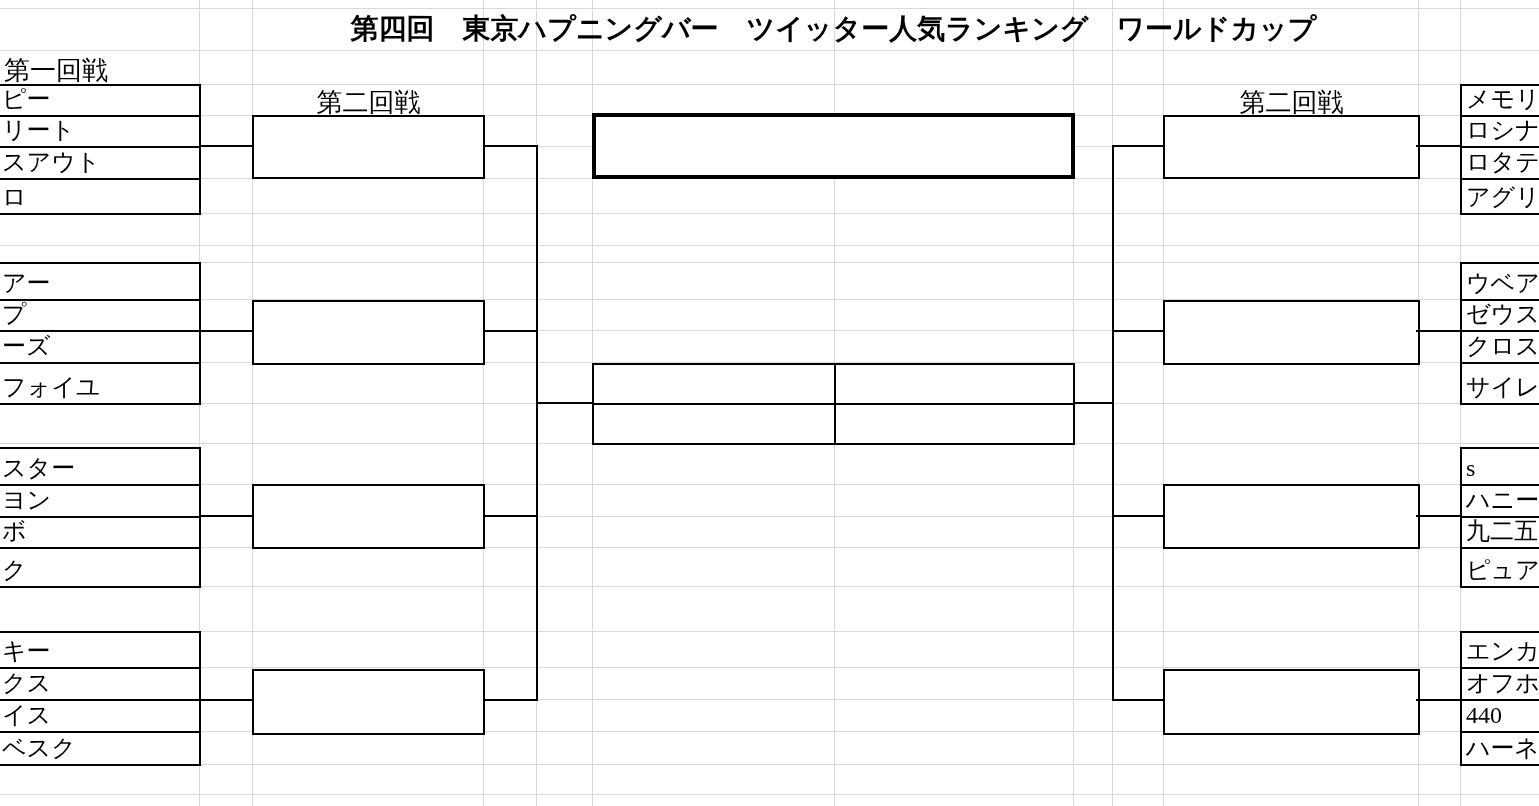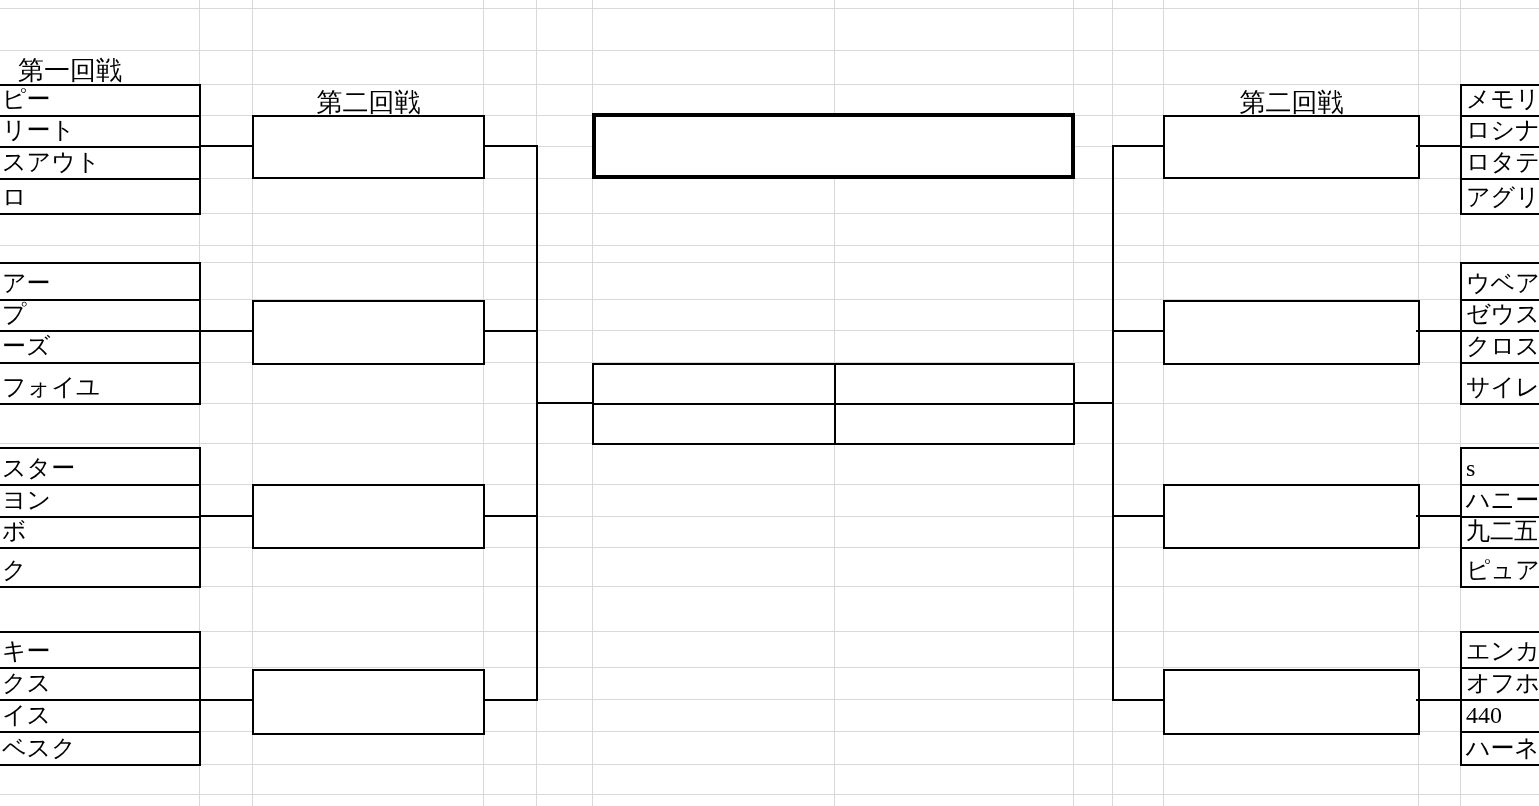--- a/index.html
+++ b/index.html
@@ -80,21 +80,22 @@
   <div class="vgrid" style="left:483px"></div>
   <div class="vgrid" style="left:536px"></div>
   <div class="vgrid" style="left:592px"></div>
   <div class="vgrid" style="left:834px"></div>
   <div class="vgrid" style="left:1073px"></div>
   <div class="vgrid" style="left:1112px"></div>
   <div class="vgrid" style="left:1163px"></div>
   <div class="vgrid" style="left:1418px"></div>
   <div class="vgrid" style="left:1460px"></div>
 
-  <div class="lbl" style="left:18px;top:53px;">第一回戦</div>
+  <div id="title">第四回　東京ハプニングバー　ツイッター人気ランキング　ワールドカップ</div>
+  <div class="lbl" style="left:4px;top:53px;">第一回戦</div>
   <div class="lbl lbl-c" style="left:252px;top:85px;width:233px;">第二回戦</div>
   <div class="lbl lbl-c" style="left:1163px;top:85px;width:257px;">第二回戦</div>
 
   <div class="cell lcell" style="top:84px;height:33px">ピー</div>
   <div class="cell lcell" style="top:115px;height:33px">リート</div>
   <div class="cell lcell" style="top:146px;height:34px">スアウト</div>
   <div class="cell lcell" style="top:178px;height:37px">ロ</div>
 
   <div class="cell lcell" style="top:262px;height:39px">アー</div>
   <div class="cell lcell" style="top:299px;height:33px">プ</div>

